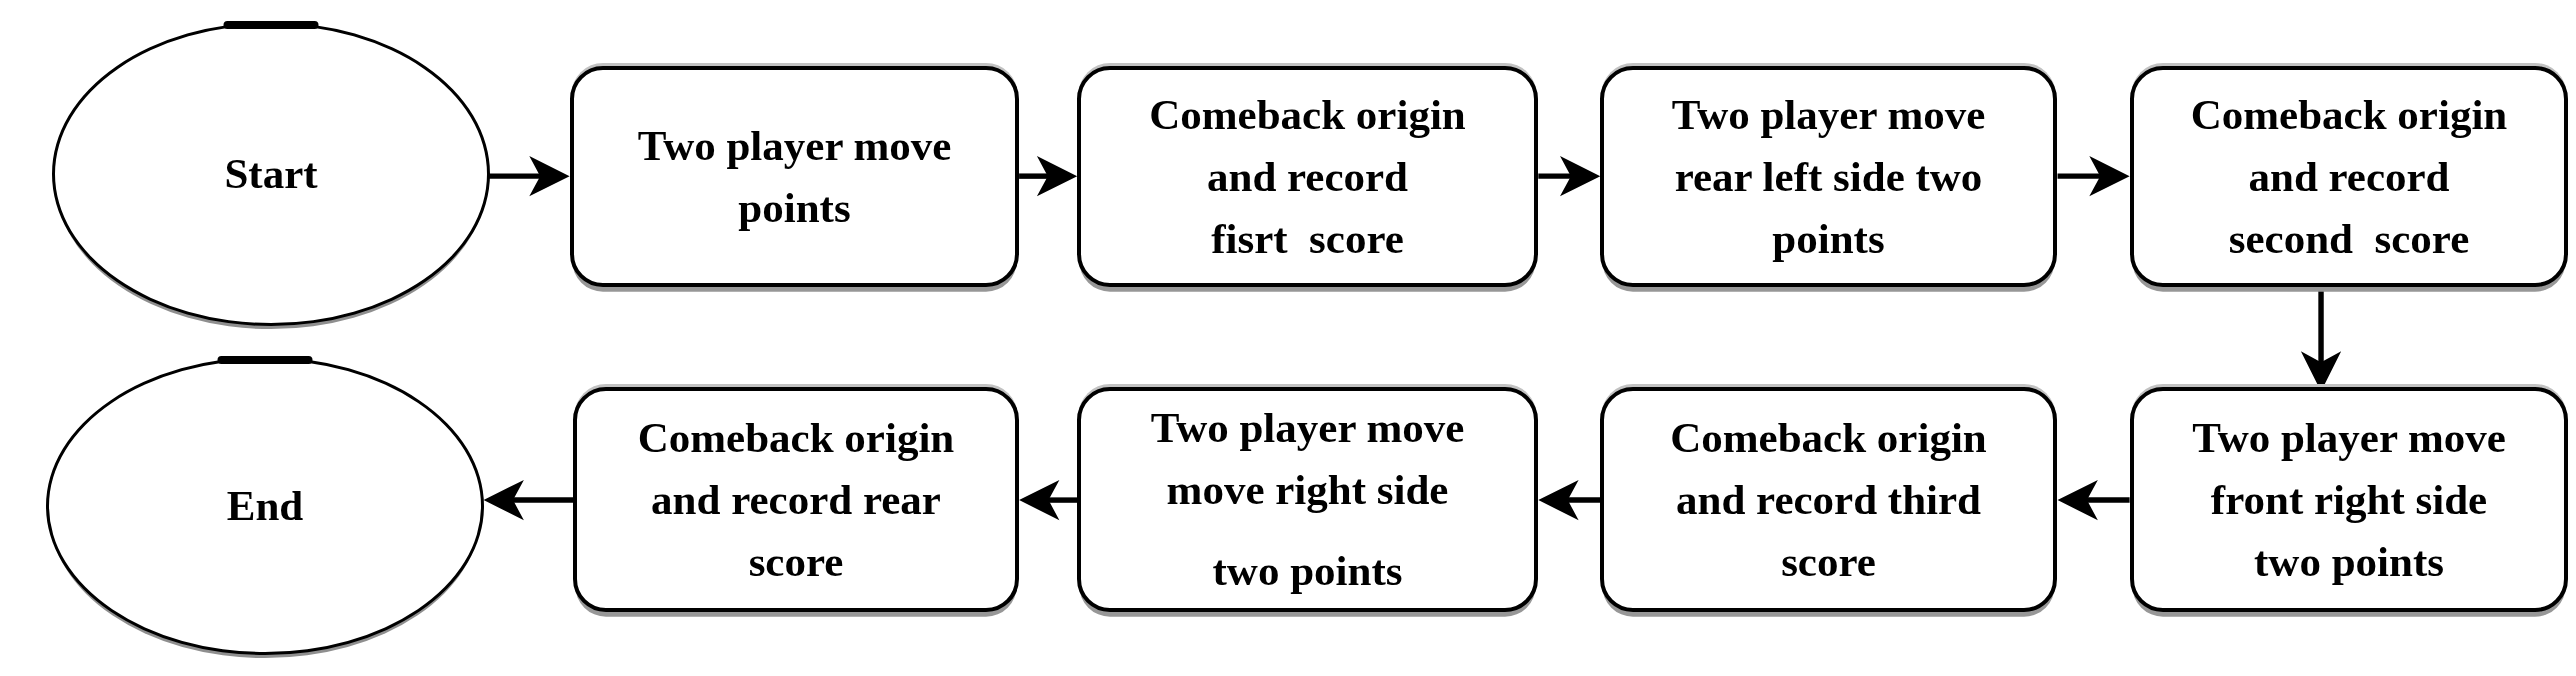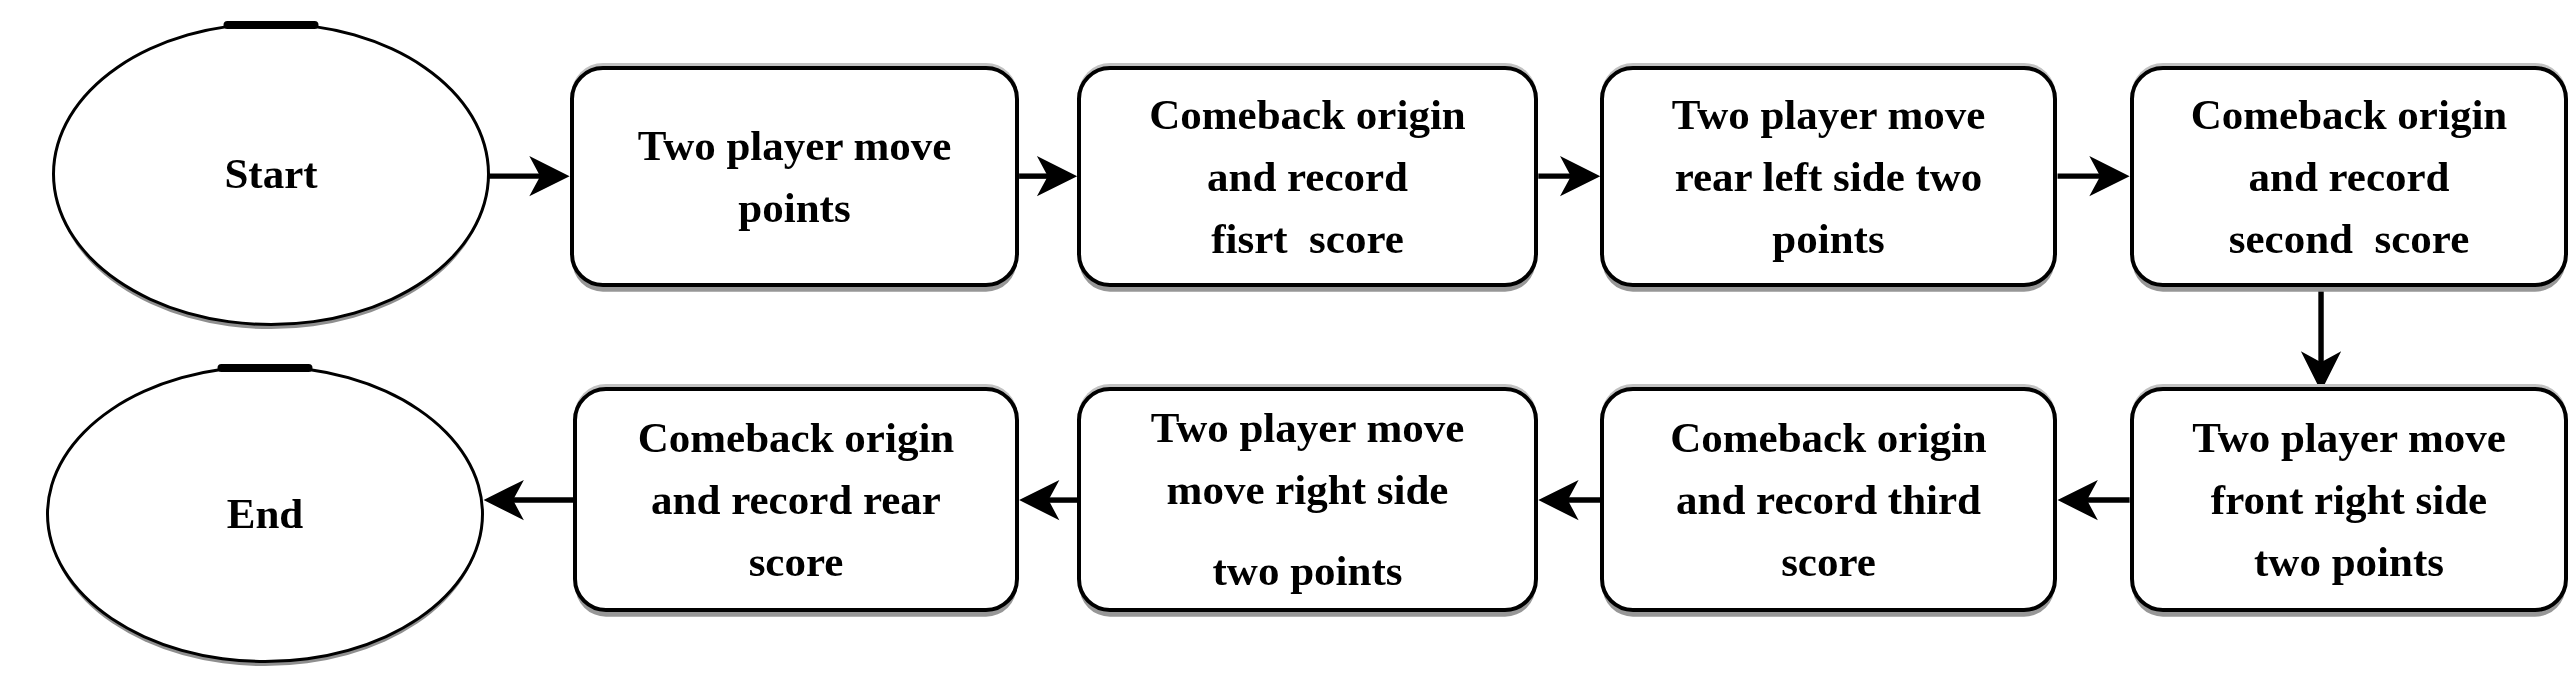--- a/index.html
+++ b/index.html
@@ -131,21 +131,21 @@
     <span class="line">rear left side two</span>
     <span class="line">points</span>
   </div>
 
   <div class="node process" style="left:2130px; top:66px; width:438px; height:221px;">
     <span class="line">Comeback origin</span>
     <span class="line">and record</span>
     <span class="line">second  score</span>
   </div>
 
-  <div class="node terminal" style="left:46px; top:365px; width:438px; height:298px;">
+  <div class="node terminal" style="left:46px; top:357px; width:438px; height:298px;">
     <div class="flat-top"></div>
     <span class="line">End</span>
   </div>
 
   <div class="node process" style="left:573px; top:387px; width:446px; height:225px;">
     <span class="line">Comeback origin</span>
     <span class="line">and record rear</span>
     <span class="line">score</span>
   </div>
 

